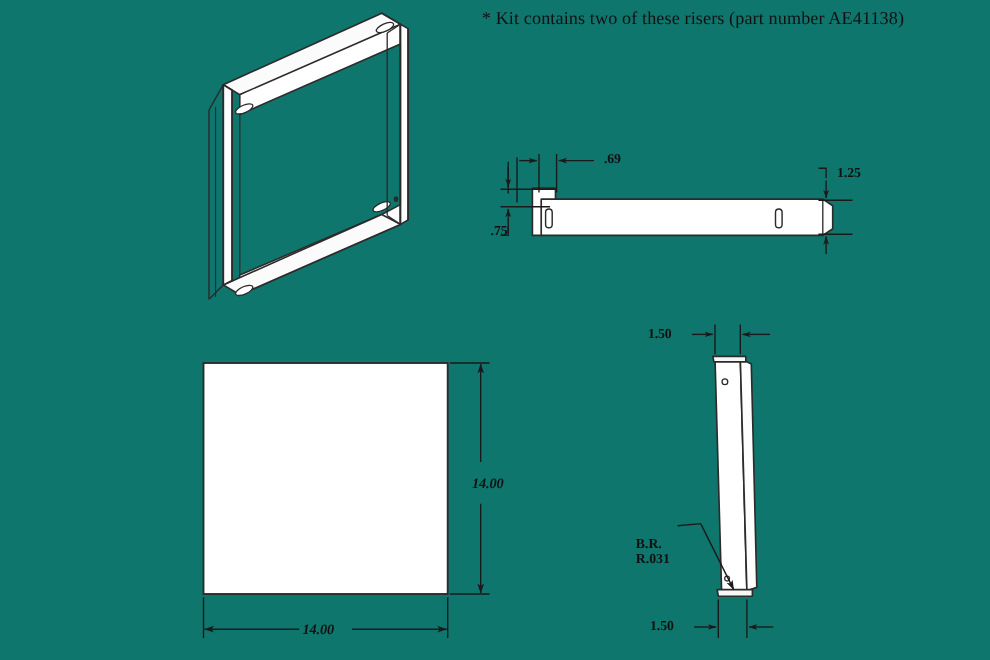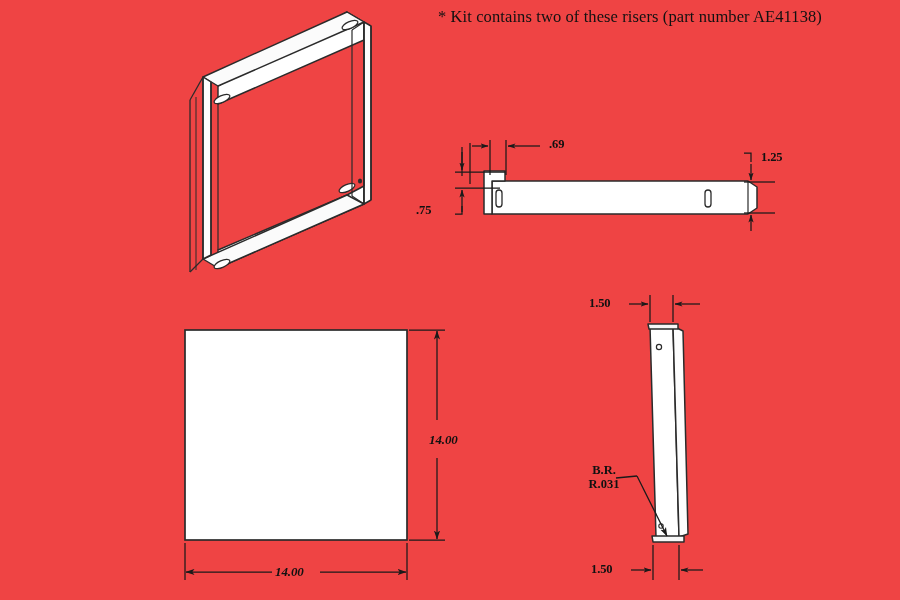--- a/index.html
+++ b/index.html
@@ -4,21 +4,21 @@
 <style>
   html, body {
     margin: 0;
     padding: 0;
     background: #ffffff;
   }
   #page {
     position: relative;
     width: 900px;
     height: 600px;
-    background: #ef4444;
+    background: #0f766e;
     overflow: hidden;
     font-family: "Liberation Serif", "DejaVu Serif", serif;
   }
   #drawing-svg {
     position: absolute;
     left: 0;
     top: 0;
     width: 900px;
     height: 600px;
   }
@@ -45,22 +45,23 @@
     font-size: 13px;
     font-style: italic;
   }
   .callout-label {
     position: absolute;
     font-family: "Liberation Serif", "DejaVu Serif", serif;
     font-weight: bold;
     font-size: 12.5px;
     color: #111111;
     line-height: 1.12;
-    text-align: center;
+    text-align: left;
     white-space: nowrap;
+    margin-top: 24px;
   }
 </style>
 </head>
 <body>
 
 <div id="page">
 
   <svg id="drawing-svg" viewBox="0 0 900 600">
     <defs>
       <marker id="arrowEnd" markerWidth="9" markerHeight="7" refX="8.5" refY="3.5" orient="auto" markerUnits="userSpaceOnUse">
@@ -210,21 +211,21 @@
       <line x1="631" y1="570" x2="651" y2="570" marker-end="url(#arrowEndSm)"></line>
       <line x1="703" y1="570" x2="681" y2="570" marker-end="url(#arrowEndSm)"></line>
     </g>
 
   </svg>
 
   <div class="note-text">* Kit contains two of these risers (part number AE41138)</div>
 
   <div class="dim-label" style="left:549px; top:137px;text-align:center;">.69</div>
 
-  <div class="dim-label" style="left:416px; top:203px;">.75</div>
+  <div class="dim-label" style="left:446px; top:203px;">.75</div>
 
   <div class="dim-label" style="left:761px; top:150px;text-align:right;">1.25</div>
 
   <div class="dim-label big" style="left:275px; top:564px;">14.00</div>
 
   <div class="dim-label big" style="left:429px; top:432px;">14.00</div>
 
   <div class="dim-label" style="left:589px; top:296px;">1.50</div>
 
   <div class="dim-label" style="left:591px; top:562px;">1.50</div>

